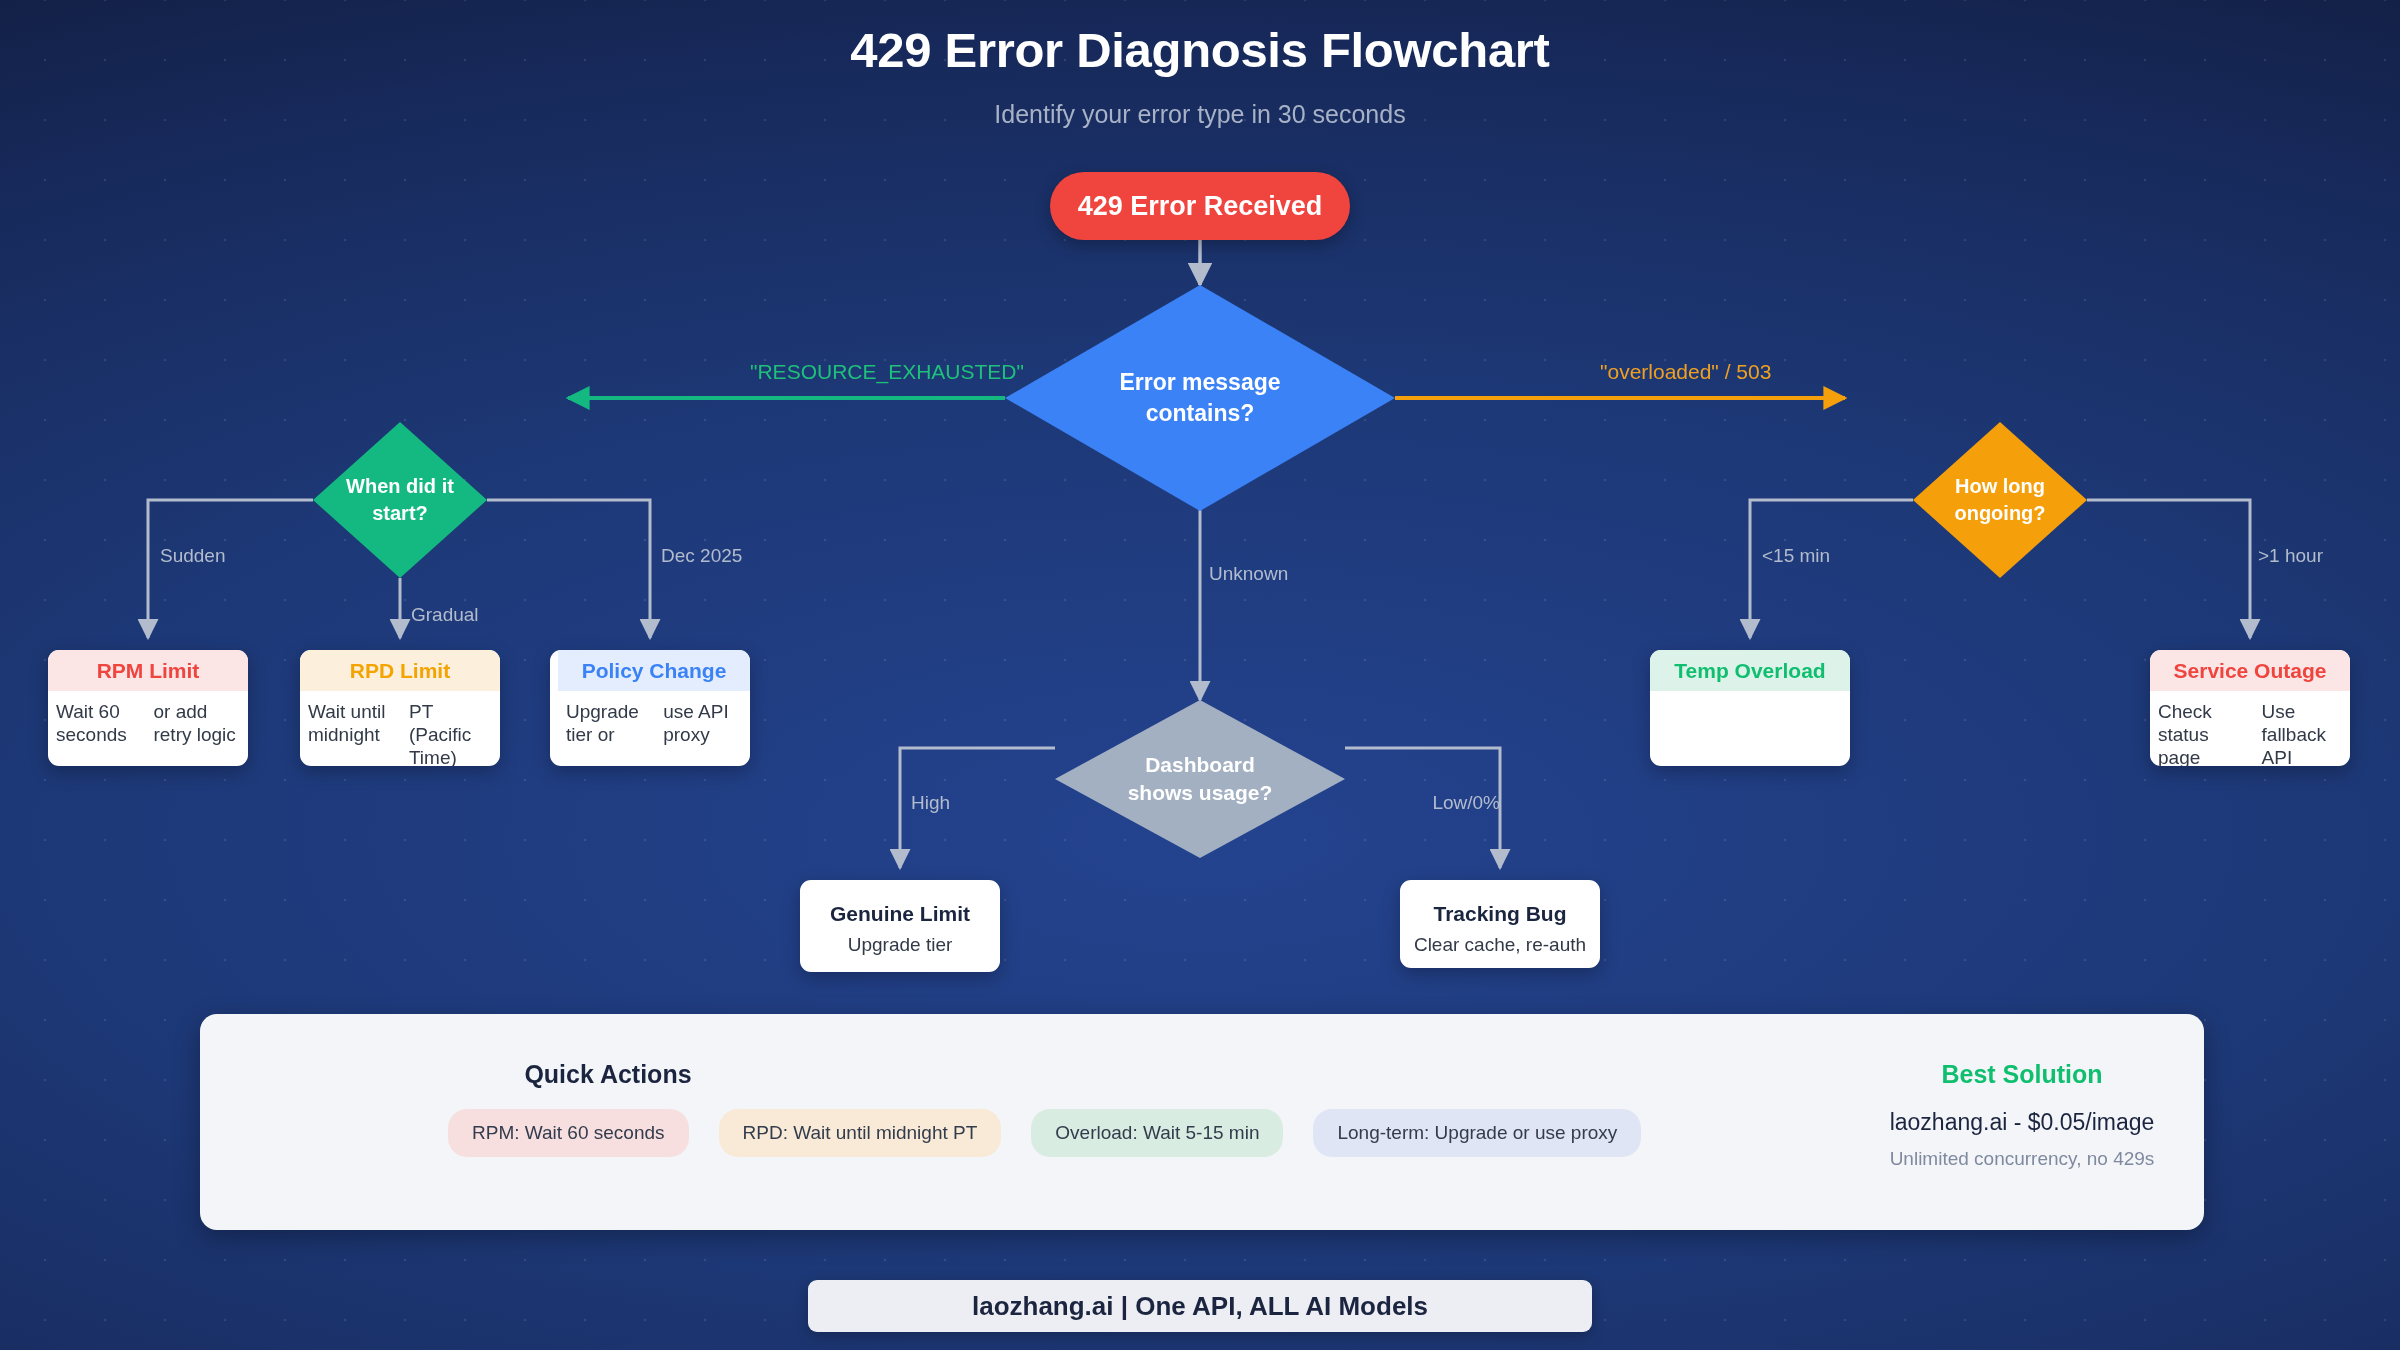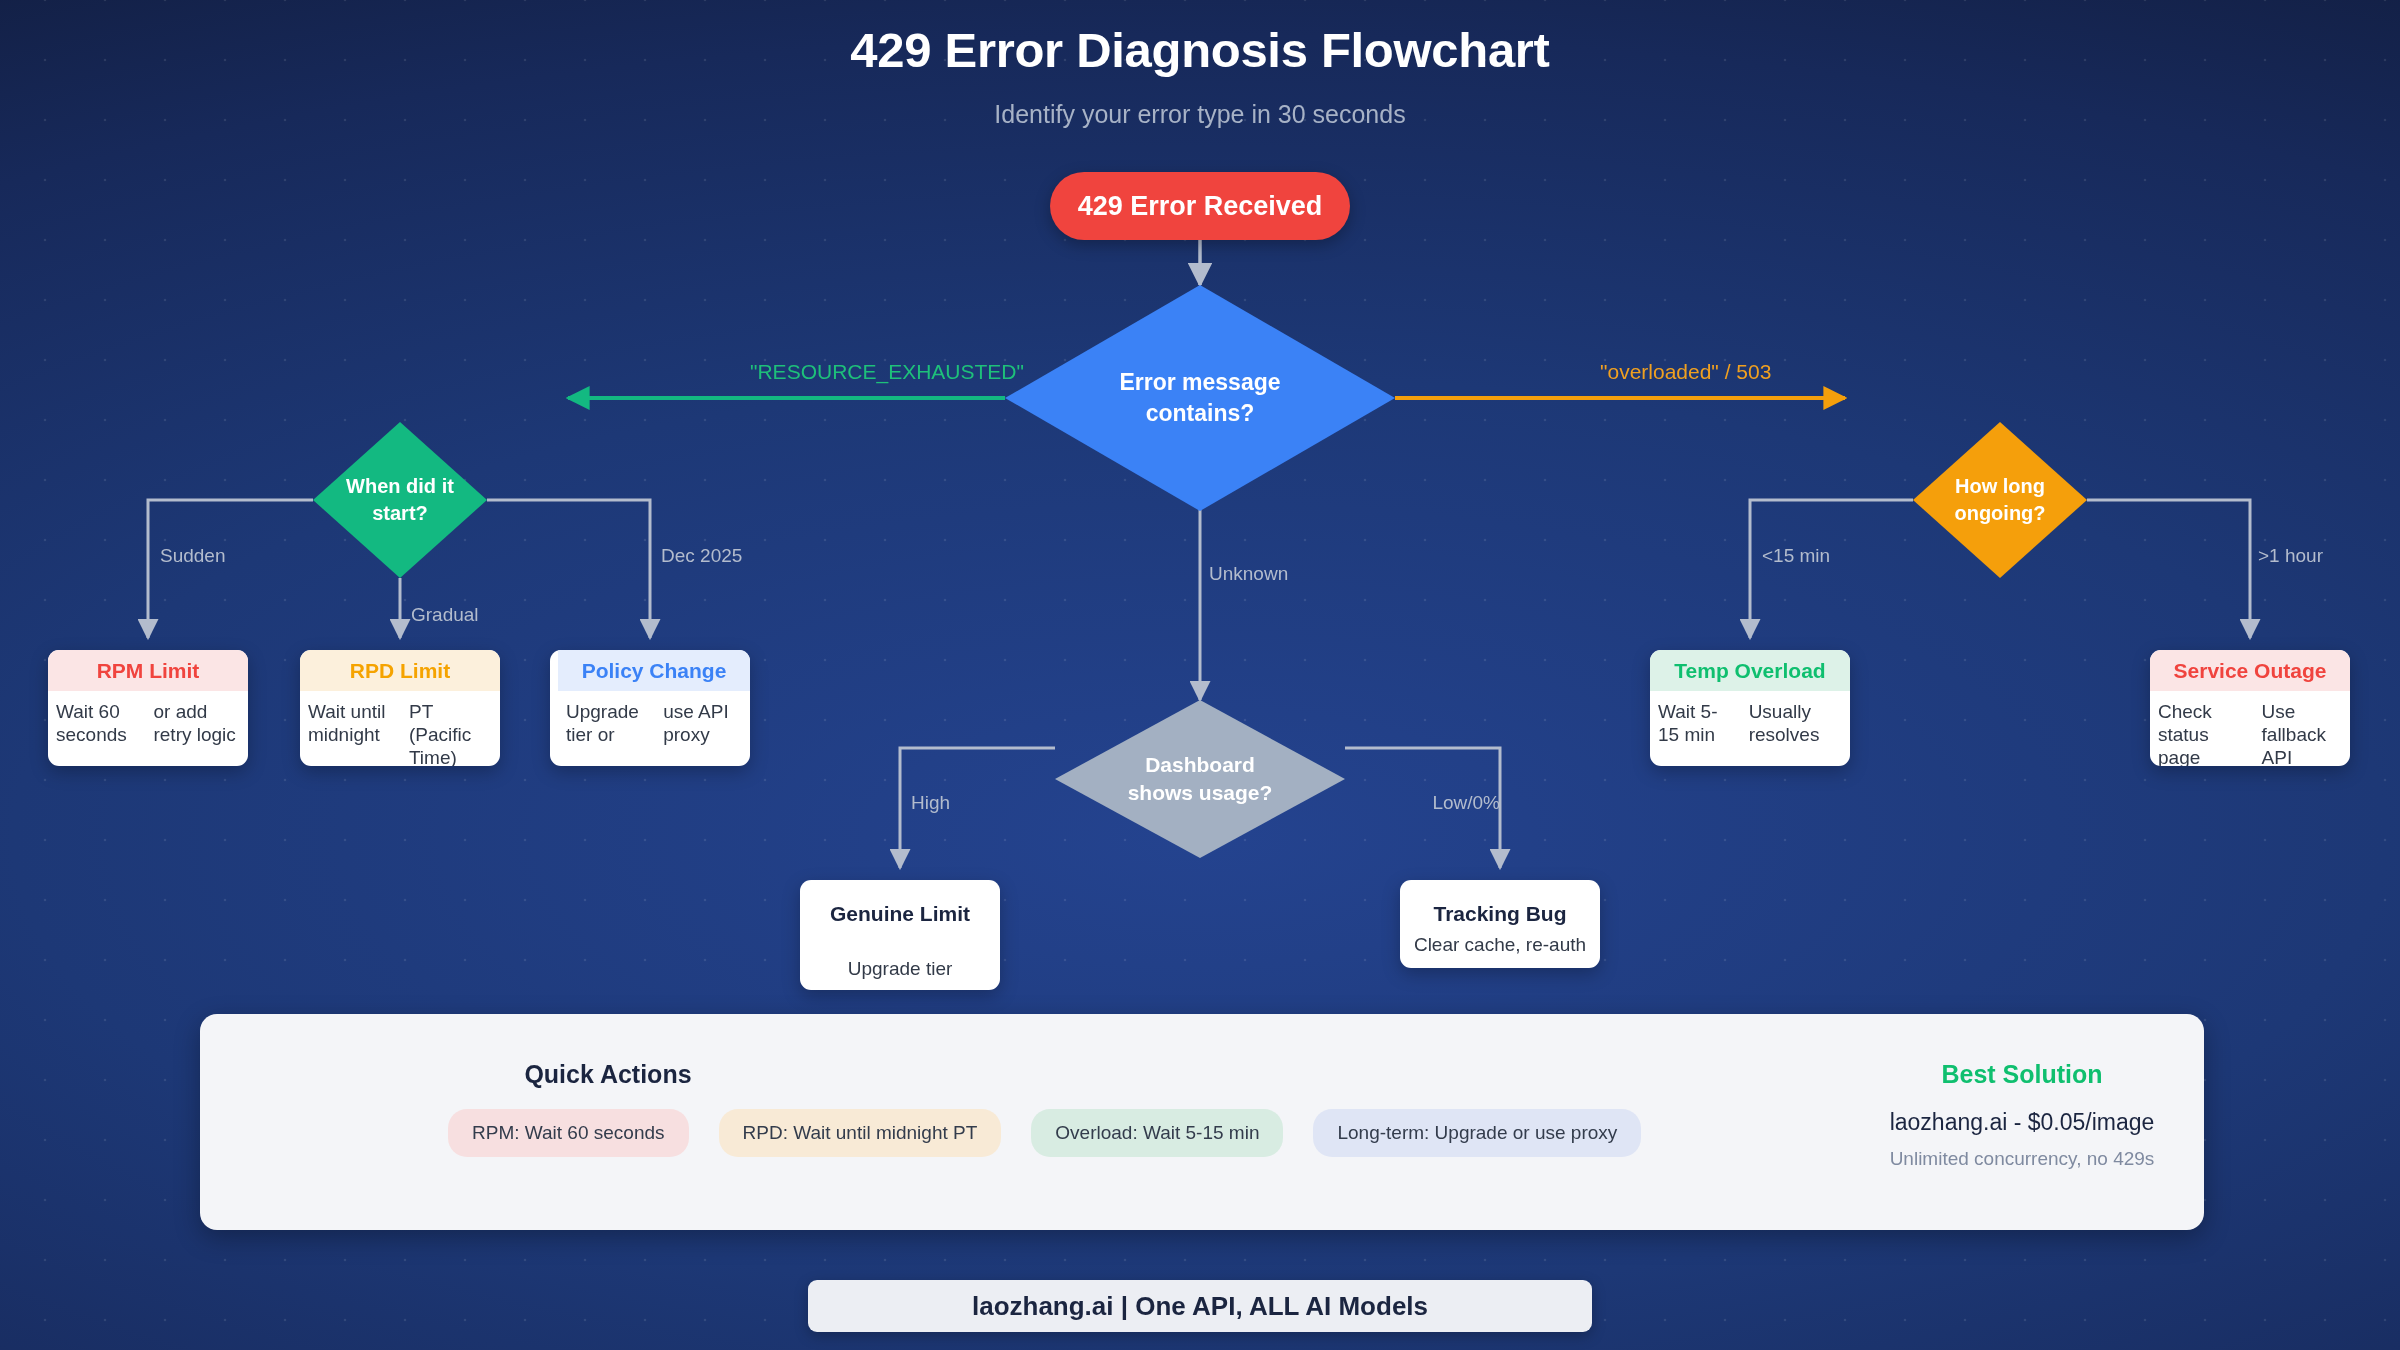--- a/index.html
+++ b/index.html
@@ -218,40 +218,36 @@
   </div>
 
   <div class="card" style="left:550px; top:650px; width:200px; height:116px;padding-left:8px;">
     <div class="card-head" style="background:#e4edfd; color:#3b82f6;">Policy Change</div>
     <div class="card-body">
       <span>Upgrade tier or</span>
       <span>use API proxy</span>
     </div>
   </div>
 
-  <div class="card card-plain" style="left:800px; top:880px; width:200px; height:110px;gap:24px;">
+  <div class="card card-plain" style="left:800px; top:880px; width:200px; height:92px;">
     <div class="card-head">Genuine Limit</div>
     <div class="card-body" style="padding-top:0;">
       <span>Upgrade tier</span>
     </div>
   </div>
 
   <div class="card card-plain" style="left:1400px; top:880px; width:200px; height:88px;">
     <div class="card-head">Tracking Bug</div>
     <div class="card-body" style="padding-top:0;">
       <span>Clear cache, re-auth</span>
     </div>
   </div>
 
   <div class="card" style="left:1650px; top:650px; width:200px; height:116px;">
     <div class="card-head" style="background:#ddf2e8; color:#0fbf6f;">Temp Overload</div>
-    <div class="card-body">
-      <span>Wait 5-15 min</span>
-      <span>Usually resolves</span>
-    </div>
   </div>
 
   <div class="card" style="left:2150px; top:650px; width:200px; height:116px;">
     <div class="card-head" style="background:#fbe5e5; color:#f0443e;">Service Outage</div>
     <div class="card-body">
       <span>Check status page</span>
       <span>Use fallback API</span>
     </div>
   </div>
 

